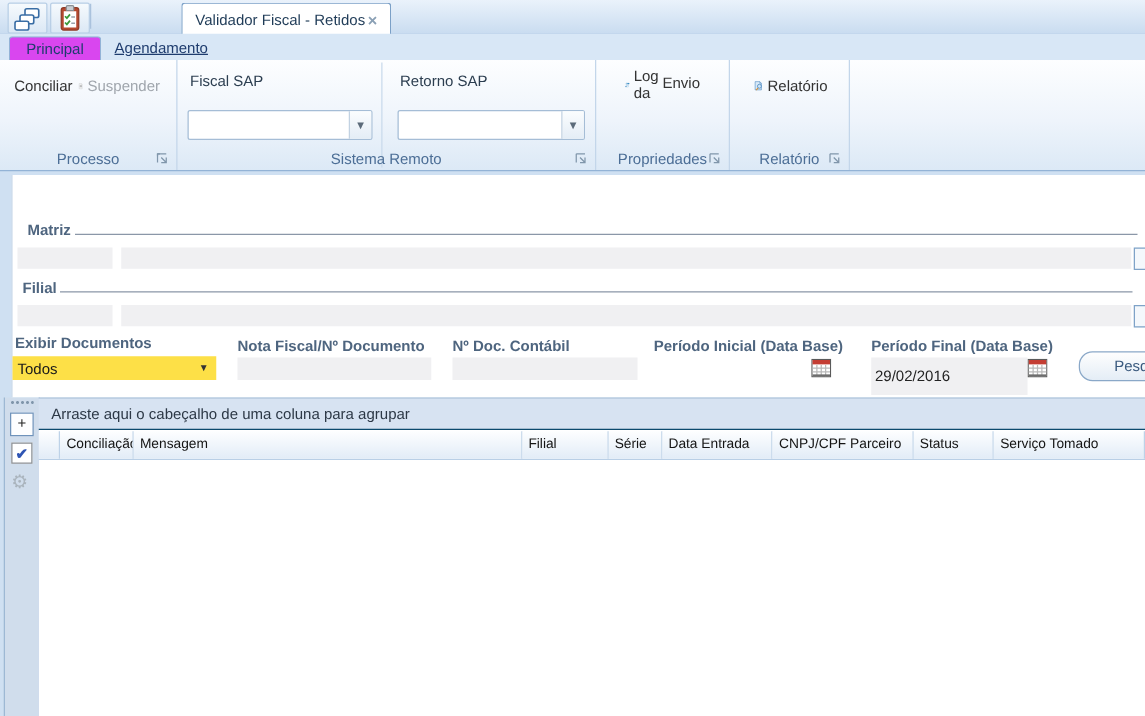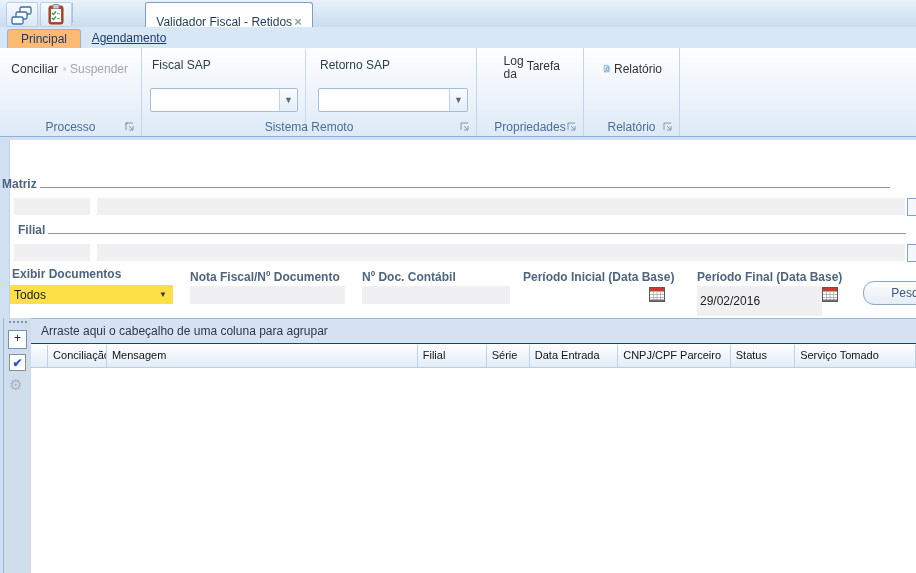--- a/index.html
+++ b/index.html
@@ -6,27 +6,27 @@
   #app{position:relative;width:916px;height:573px;background:#cfe0f2;overflow:hidden;font-size:12px;color:#222;}
 
   
   .topbar{position:absolute;left:0;top:0;width:916px;height:27px;
     background:linear-gradient(#eaf2fb,#c9dcf0);border-bottom:1px solid #93b3d6;}
   .qat-btn{position:absolute;top:2px;width:30px;height:23px;border:1px solid #b9cfe6;border-radius:2px;
     background:linear-gradient(#f6fafd,#dbe8f5);display:flex;align-items:center;justify-content:center;cursor:default;}
   .qat-sep{position:absolute;top:3px;left:72px;width:1px;height:20px;background:#aac2dd;}
   .doc-tab{position:absolute;left:145px;top:2px;width:166px;height:26px;background:#fff;
     border:1px solid #7ba0c7;border-bottom:none;border-radius:3px 3px 0 0;
-    display:flex;align-items:flex-end;justify-content:center;gap:2px;color:#1f3b57;}
+    display:flex;align-items:center;justify-content:center;gap:2px;color:#1f3b57;}
   .doc-tab .close{color:#8aa0b5;font-size:13px;font-weight:bold;cursor:default;}
 
   
   .ribbontabs{position:absolute;left:0;top:27px;width:916px;height:21px;background:#d8e7f6;}
   .rtab{position:absolute;top:2px;height:19px;line-height:19px;text-align:center;color:#1e3c6e;cursor:default;}
-  .rtab.active{left:7px;width:72px;background:#fdba74;border:1px solid #93b3d6;border-bottom:none;border-radius:3px 3px 0 0;}
+  .rtab.active{left:7px;width:72px;background:#d946ef;border:1px solid #93b3d6;border-bottom:none;border-radius:3px 3px 0 0;}
   .rtab.inactive{left:84px;width:90px;text-decoration:underline;}
 
   
   .ribbon{position:absolute;left:0;top:48px;width:916px;height:88px;
     background:linear-gradient(#fdfeff,#eef4fb 55%,#dcE9f6);border-bottom:1px solid #93b3d6;}
   .rgroup{position:absolute;top:0;height:88px;border-right:1px solid #c3d6ea;}
   .rcaption{position:absolute;left:0;right:0;bottom:2px;height:14px;line-height:14px;
     text-align:center;color:#4c6e96;font-size:12px;}
   .launcher{position:absolute;bottom:3px;width:11px;height:11px;cursor:default;}
   .rbtn{position:absolute;top:4px;display:flex;flex-direction:row;align-items:center;gap:3px;
@@ -166,21 +166,21 @@
         <svg width="34" height="32" viewBox="0 0 34 32">
           <path d="M10 3 q-4 0 -4 4 v2 h6 v-2 q0 -4 -2 -4 z" fill="#fff" stroke="#2f87c0" stroke-width="1.4"></path>
           <path d="M10 3 h16 q4 0 4 4 q0 3 -3 3 h-3" fill="#3f93c9" stroke="#2f87c0" stroke-width="1.2"></path>
           <path d="M9 9 h15 v17 q0 4 -4 3 h-14 q4 0 4 -4 z" fill="#fff" stroke="#2f87c0" stroke-width="1.4"></path>
           <path d="M6 29 q-3 0 -3 -3 q0 -3 3 -3 h4 q-1 1 -1 3 q0 3 -3 3 z" fill="#3f93c9" stroke="#2f87c0" stroke-width="1.2"></path>
           <g stroke="#4f9fd2" stroke-width="1.3">
             <path d="M12 13 h9 M12 16 h9 M12 19 h9 M12 22 h6"></path>
           </g>
         </svg>
         <span>Log da</span>
-        <span style="margin-top:-3px">Tarefa</span>
+        <span style="margin-top:-3px">Envio</span>
       </div>
       <div class="rcaption">Propriedades</div>
       <svg class="launcher" style="right:5px" viewBox="0 0 11 11">
         <path d="M1 1 h7 M1 1 v7" stroke="#8096ab" fill="none"></path>
         <path d="M4 4 l4 4 M8 4 v4 h-4" stroke="#8096ab" fill="none"></path>
       </svg>
     </div>
 
     <div class="rgroup" style="left:584px;width:95px">
       <div class="rbtn" style="left:18px;width:60px">
@@ -195,21 +195,21 @@
       <div class="rcaption">Relatório</div>
       <svg class="launcher" style="right:5px" viewBox="0 0 11 11">
         <path d="M1 1 h7 M1 1 v7" stroke="#8096ab" fill="none"></path>
         <path d="M4 4 l4 4 M8 4 v4 h-4" stroke="#8096ab" fill="none"></path>
       </svg>
     </div>
   </div>
 
   <div class="formpanel"></div>
 
-  <div class="fieldhead" style="left:2px;top:177px;width:888px">
+  <div class="fieldhead" style="left:22px;top:177px;width:888px">
     <span>Matriz</span>
     <span class="rule"></span>
   </div>
   <input class="ginput" style="left: 14px; top: 198px; width: 70px;" value="">
   <input class="ginput" style="left: 97px; top: 198px; width: 802px;" value="">
   <div class="lookup-btn" style="left:907px;top:198px"></div>
 
   <div class="fieldhead" style="left:18px;top:223px;width:888px">
     <span>Filial</span>
     <span class="rule"></span>

